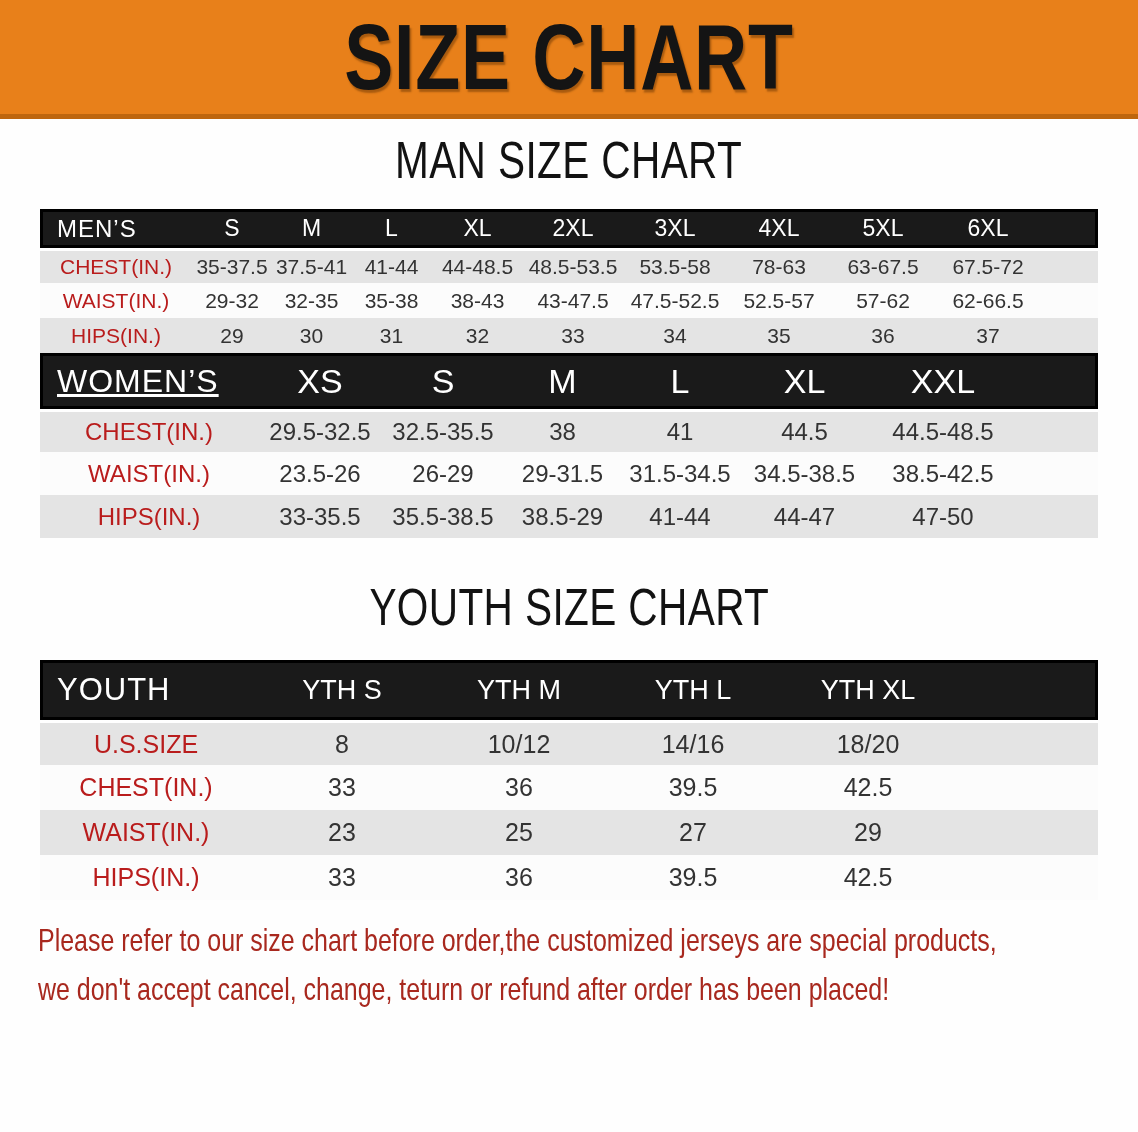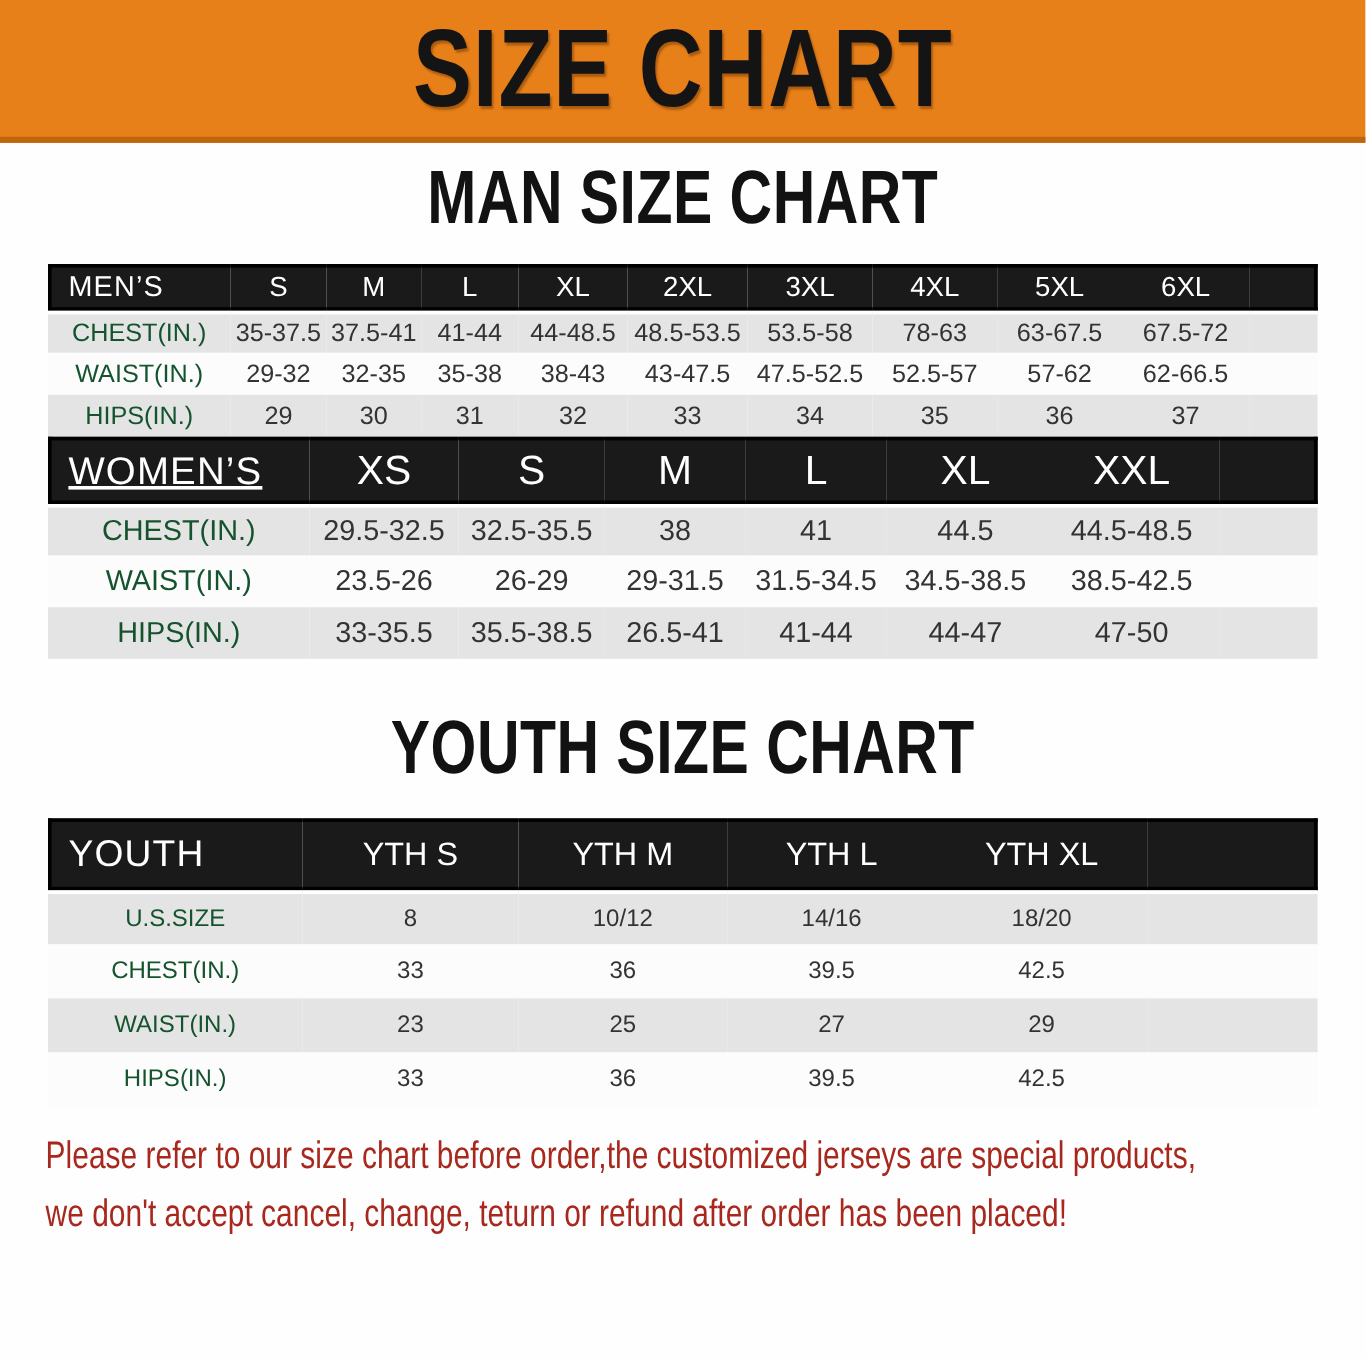--- a/index.html
+++ b/index.html
@@ -25,22 +25,22 @@
   }
   .banner h1{
     margin:0;font-size:92px;line-height:1;font-weight:800;
     color:var(--banner-text);
     transform:scaleX(0.80);transform-origin:center;
     letter-spacing:1px;white-space:nowrap;
     text-shadow:2px 3px 2px rgba(90,45,0,0.45);
   }
   
   h2.section-heading{
-    margin:0;text-align:center;font-size:63px;line-height:1;
-    color:var(--heading-text);font-weight:700;
+    margin:0;text-align:center;font-size:52px;line-height:1;
+    color:var(--heading-text);font-weight:400;
   }
   h2.section-heading span{
     display:inline-block;transform:scaleX(0.78);transform-origin:center;
     white-space:nowrap;letter-spacing:0.5px;
   }
   #men-heading{margin-top:15px;margin-bottom:23px;}
   #women-heading{margin-top:25px;margin-bottom:26px;}
   #youth-heading{margin-top:43px;margin-bottom:27px;}
   
   table.size-table{
@@ -54,34 +54,34 @@
   thead th{
     background:var(--bar-bg);color:var(--bar-text);
     border-top:3px solid #000;border-bottom:3px solid #000;
     font-weight:bold;
   }
   thead th:first-child{border-left:3px solid #000;text-align:left;padding-left:14px;letter-spacing:1px;}
   thead th:last-child{border-right:3px solid #000;}
   tbody tr:first-child th,tbody tr:first-child td{border-top:3px solid #fff;}
   tbody tr:nth-child(odd) th,tbody tr:nth-child(odd) td{background:var(--stripe);}
   tbody tr:nth-child(even) th,tbody tr:nth-child(even) td{background:var(--row-white);}
-  tbody th{color:#14532d;}
+  tbody th{color:#b91c1c;}
   tbody td{color:var(--body-text);}
   
   #men-table thead th{height:39px;font-size:23px;}
   #men-table thead th:first-child{font-size:24px;}
   #men-table tbody th,#men-table tbody td{height:35px;font-size:21px;}
   
   #women-table thead th{height:56px;font-size:34px;}
   #women-table thead th:first-child{font-size:32px;text-decoration:underline;}
   #women-table tbody th,#women-table tbody td{height:43px;font-size:24px;}
   
   #youth-table thead th{height:60px;font-size:27px;}
   #youth-table thead th:first-child{font-size:31px;}
-  #youth-table tbody th,#youth-table tbody td{height:45px;font-size:20px;}
+  #youth-table tbody th,#youth-table tbody td{height:45px;font-size:25px;}
   
   .disclaimer{margin-top:16px;padding-left:38px;}
   .disclaimer p{
     margin:0;font-size:32px;line-height:49px;color:var(--footer-red);
     white-space:nowrap;transform:scaleX(0.78);transform-origin:left center;
     font-weight:normal;
   }
 </style>
 </head>
 <body>
@@ -211,21 +211,21 @@
             <td>29-31.5</td>
             <td>31.5-34.5</td>
             <td>34.5-38.5</td>
             <td>38.5-42.5</td>
             <td></td>
           </tr>
           <tr>
             <th>HIPS(IN.)</th>
             <td>33-35.5</td>
             <td>35.5-38.5</td>
-            <td>26.5-41</td>
+            <td>38.5-29</td>
             <td>41-44</td>
             <td>44-47</td>
             <td>47-50</td>
             <td></td>
           </tr>
         </tbody>
     </table>
   </section>
 
   <section>

